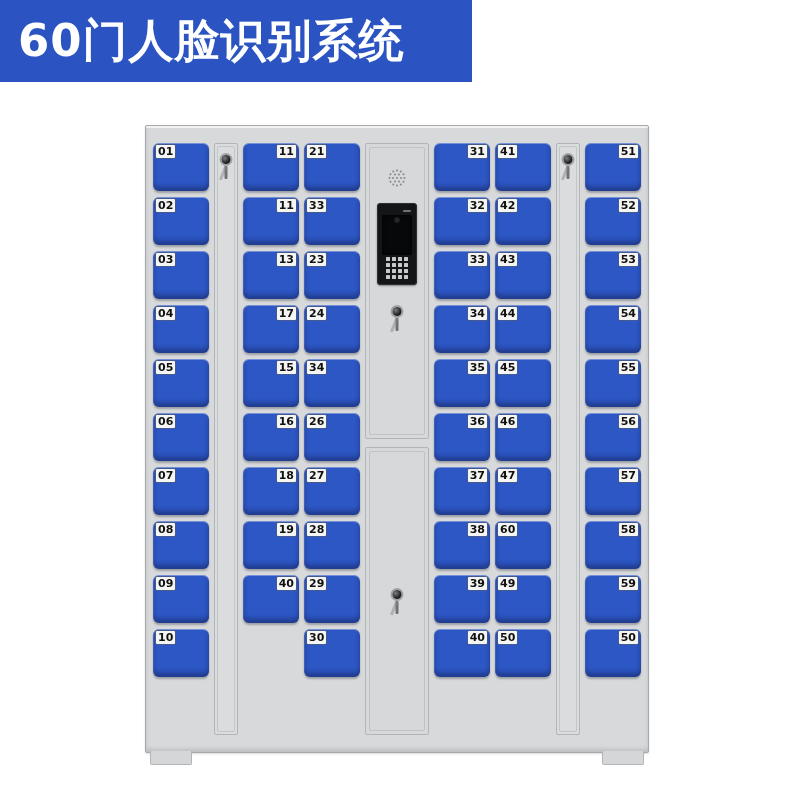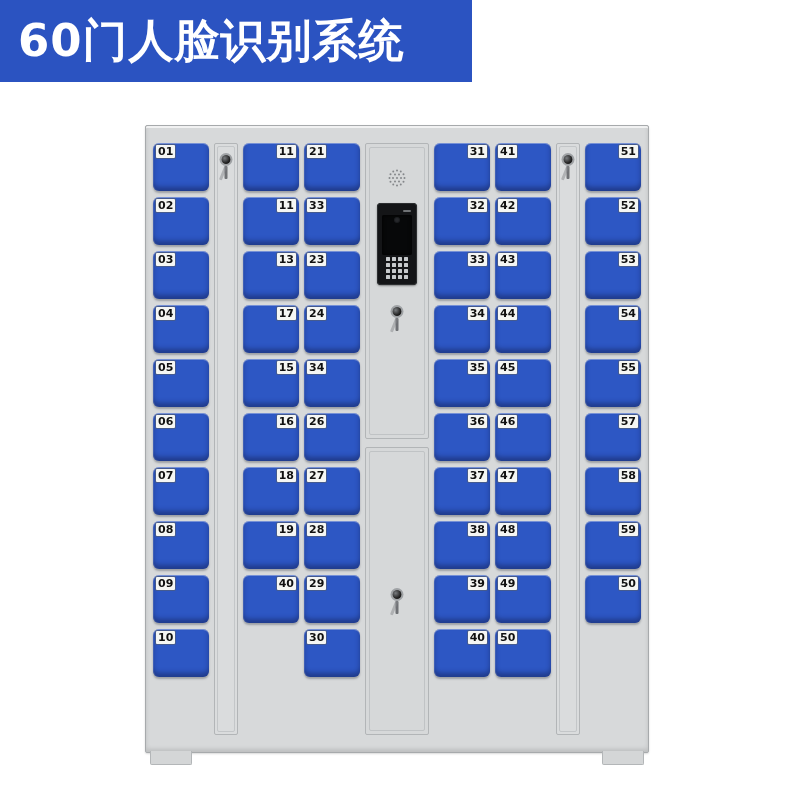--- a/index.html
+++ b/index.html
@@ -290,21 +290,21 @@
       <div class="door label-left">
         <span class="door-label">45</span>
       </div>
       <div class="door label-left">
         <span class="door-label">46</span>
       </div>
       <div class="door label-left">
         <span class="door-label">47</span>
       </div>
       <div class="door label-left">
-        <span class="door-label">48</span>
+        <span class="door-label">60</span>
       </div>
       <div class="door label-left">
         <span class="door-label">49</span>
       </div>
       <div class="door label-left">
         <span class="door-label">50</span>
       </div>
     </div>
     <div class="col strip">
       <div class="lock-unit">
@@ -323,20 +323,23 @@
       <div class="door label-right">
         <span class="door-label">53</span>
       </div>
       <div class="door label-right">
         <span class="door-label">54</span>
       </div>
       <div class="door label-right">
         <span class="door-label">55</span>
       </div>
       <div class="door label-right">
+        <span class="door-label">56</span>
+      </div>
+      <div class="door label-right">
         <span class="door-label">57</span>
       </div>
       <div class="door label-right">
         <span class="door-label">58</span>
       </div>
       <div class="door label-right">
         <span class="door-label">59</span>
       </div>
       <div class="door label-right">
         <span class="door-label">50</span>

